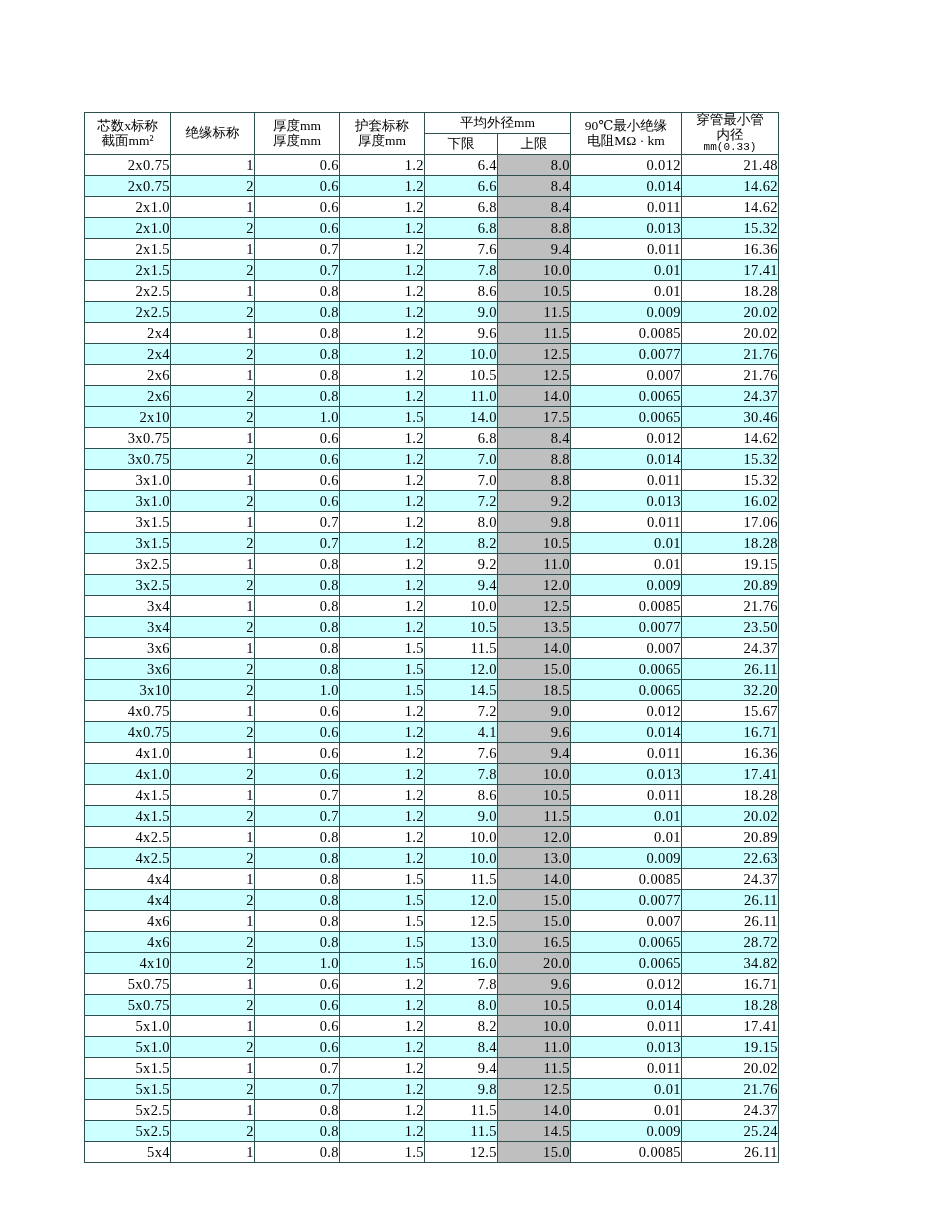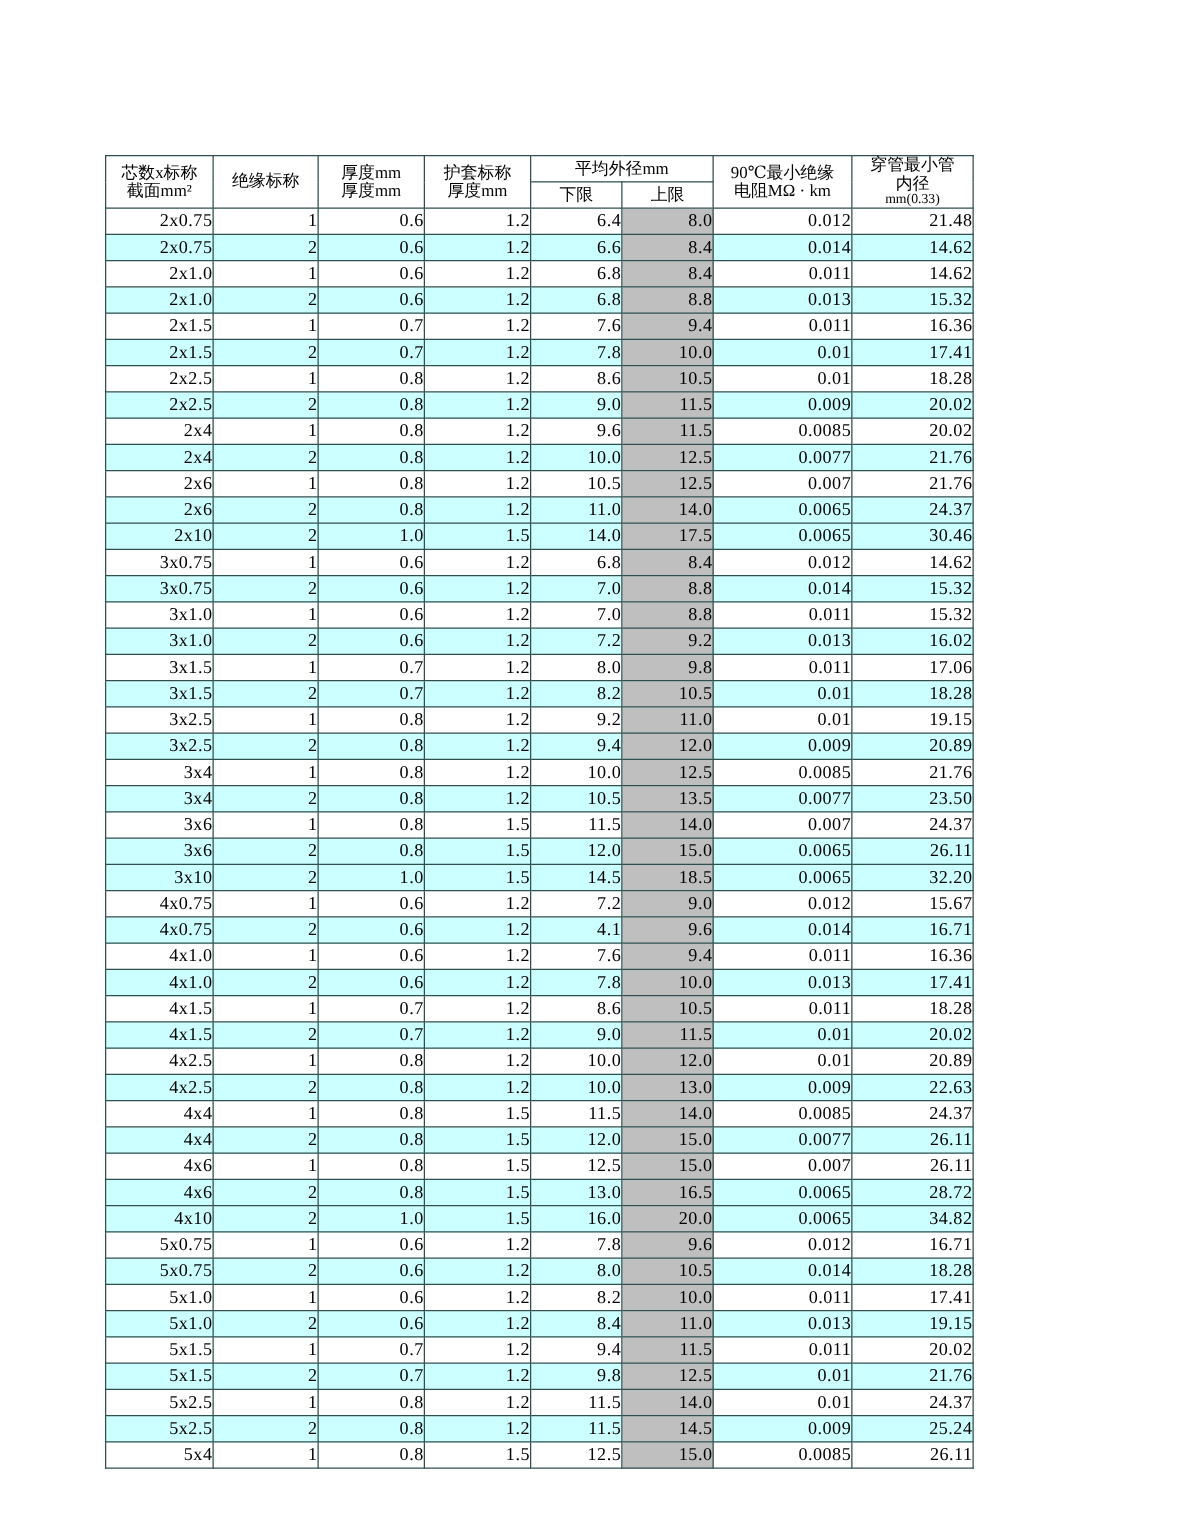--- a/index.html
+++ b/index.html
@@ -11,21 +11,21 @@
     width: 950px;
     height: 1230px;
     font-family: "Liberation Serif", "DejaVu Serif", serif;
     position: relative;
     overflow: hidden;
   }
 
   #sheet {
     position: absolute;
     left: 84px;
-    top: 124px;
+    top: 112px;
   }
 
   table.cable-table {
     border-collapse: collapse;
     table-layout: fixed;
     background: #ffffff;
   }
 
   table.cable-table th,
   table.cable-table td {
@@ -45,20 +45,21 @@
     vertical-align: middle;
     background: #ffffff;
     font-family: "Liberation Serif", "DejaVu Serif", serif;
     padding: 1px 2px;
   }
   thead th .hdr-l2 {
     display: block;
   }
   thead th .hdr-small {
     font-size: 11px;
+    font-family: Liberation Mono, monospace;
   }
 
   
   tbody td {
     height: 20px;
     font-size: 14.5px;
     line-height: 20px;
     text-align: right;
     padding: 0 5px 0 2px;
     white-space: nowrap;

